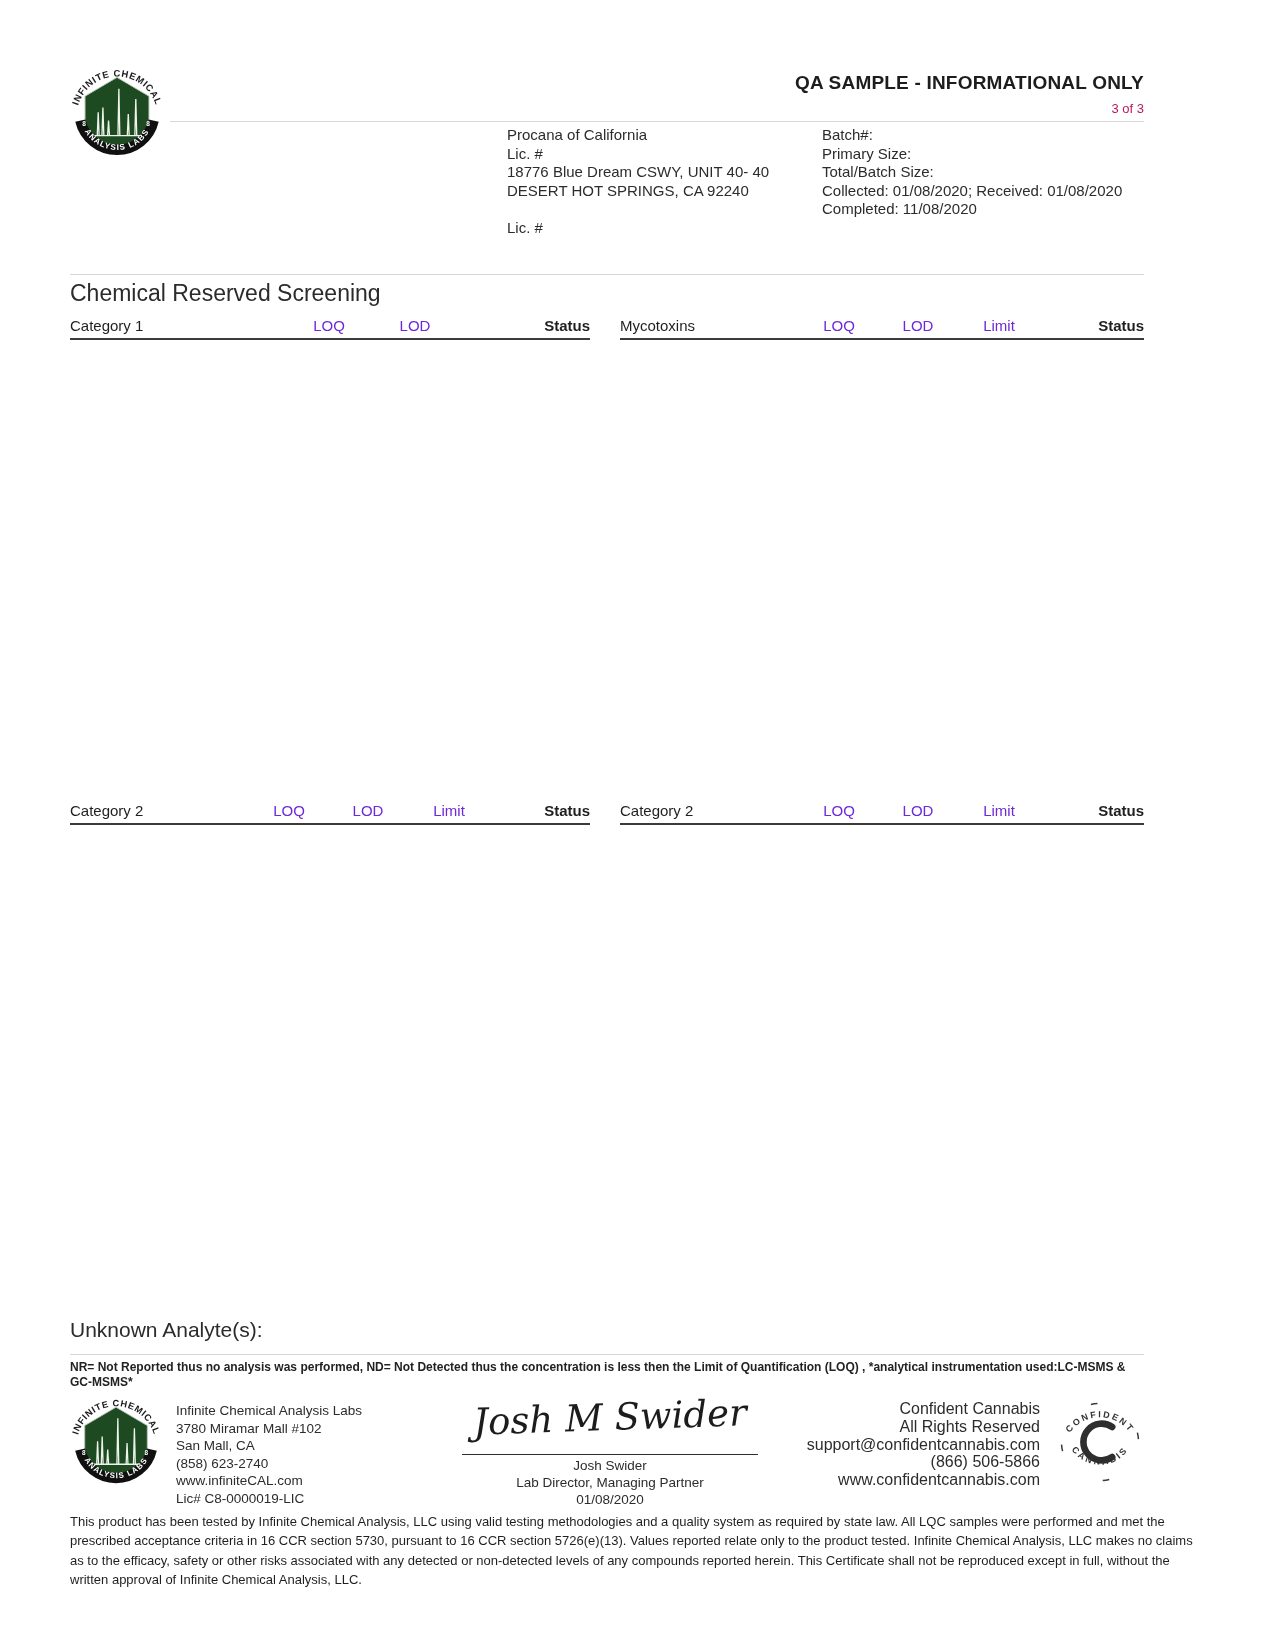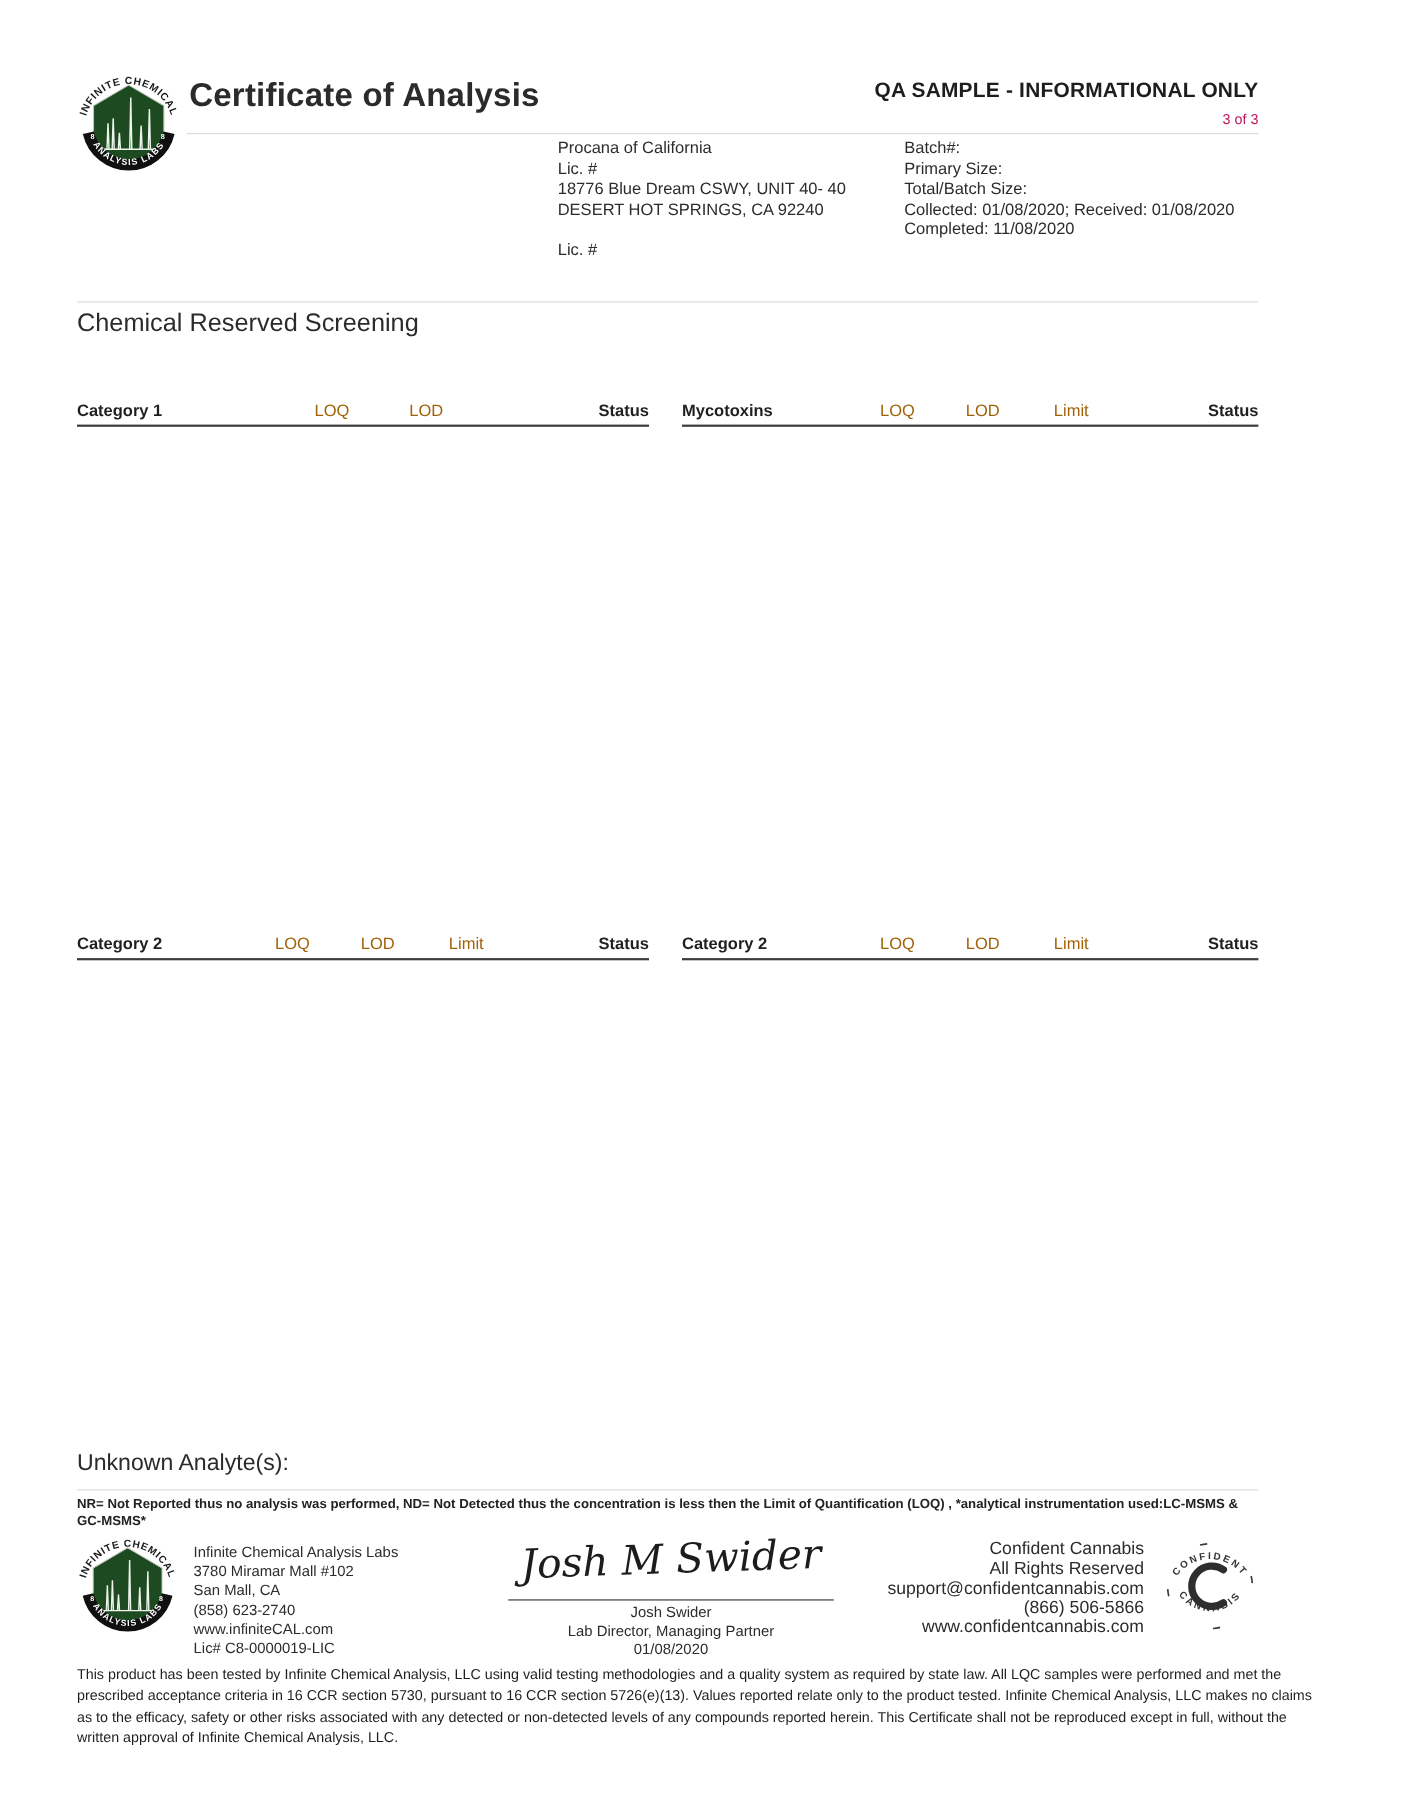--- a/index.html
+++ b/index.html
@@ -16,22 +16,22 @@
   .info-col{top:126px;font-size:15px;line-height:18.6px;color:#2c2c2c;}
   .info-col div{white-space:nowrap;}
   .col-sample{left:172px;}
   .col-client{left:507px;}
   .col-batch{left:822px;}
   .blank-line{height:18.6px;}
   
   .section-rule{left:70px;right:131px;top:274px;border-top:1px solid #d8d8d8;height:0;}
   .section-title{left:70px;top:280px;font-size:23px;font-weight:500;color:#2b2b2b;}
   .thead{display:flex;align-items:flex-end;border-bottom:2px solid #3b3b3b;padding-bottom:4px;font-size:15px;}
-  .thead .t-name{flex:1;font-weight:700;color:#1f1f1f;}
-  .thead .t-col{text-align:left;color:#a16207;font-weight:400;margin-top:48px;}
+  .thead .t-name{flex:1;font-weight:400;color:#1f1f1f;}
+  .thead .t-col{text-align:center;color:#6d28d9;font-weight:400;}
   .thead .t-status{text-align:right;font-weight:700;color:#1f1f1f;}
   .thead-l1{left:70px;top:317px;width:520px;}
   .thead-r1{left:620px;top:317px;width:524px;}
   .thead-l2{left:70px;top:802px;width:520px;}
   .thead-r2{left:620px;top:802px;width:524px;}
   .w86{width:86px;} .w80{width:80px;} .w78{width:78px;} .w82{width:82px;}
   .w132{width:132px;} .w104{width:104px;} .w100{width:100px;}
   
   .unknown-title{left:70px;top:1318px;font-size:21px;font-weight:500;color:#2b2b2b;}
   .note-rule{left:70px;right:131px;top:1354px;border-top:1px solid #d8d8d8;height:0;}
@@ -67,21 +67,20 @@
       <textPath href="#icalTop" startOffset="50%" text-anchor="middle">INFINITE CHEMICAL</textPath>
     </text>
     <path d="M 11,56 A 40,40 0 0 0 89,56" stroke="#101010" stroke-width="11" fill="none"></path>
     <text font-size="8.5" font-weight="700" fill="#ffffff" letter-spacing="1.2">
       <textPath href="#icalBot" startOffset="50%" text-anchor="middle">ANALYSIS LABS</textPath>
     </text>
     <text x="13" y="62" font-size="7" font-weight="700" fill="#ffffff">8</text>
     <text x="81" y="62" font-size="7" font-weight="700" fill="#ffffff">8</text>
   </svg>
 
-  <div class="abs doc-title">Certificate of Analysis</div>
   <div class="abs qa-banner">QA SAMPLE - INFORMATIONAL ONLY</div>
   <div class="abs page-indicator">3 of 3</div>
   <div class="abs title-rule"></div>
 
 
   <div class="abs info-col col-client">
     <div>Procana of California</div>
     <div>Lic. #</div>
     <div>18776 Blue Dream CSWY, UNIT 40- 40</div>
     <div>DESERT HOT SPRINGS, CA 92240</div>

